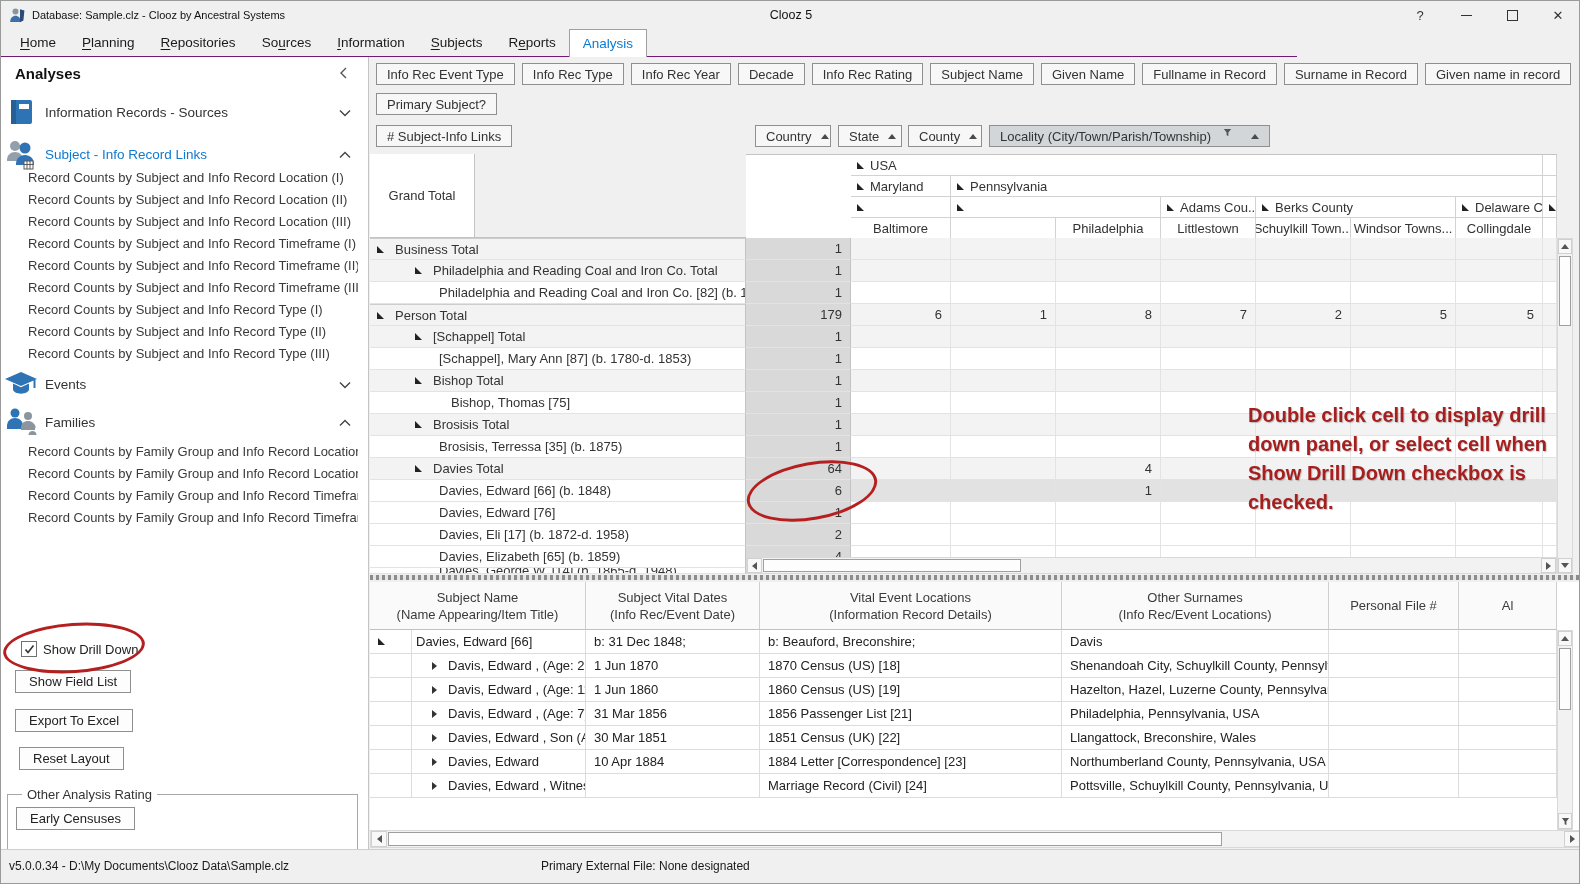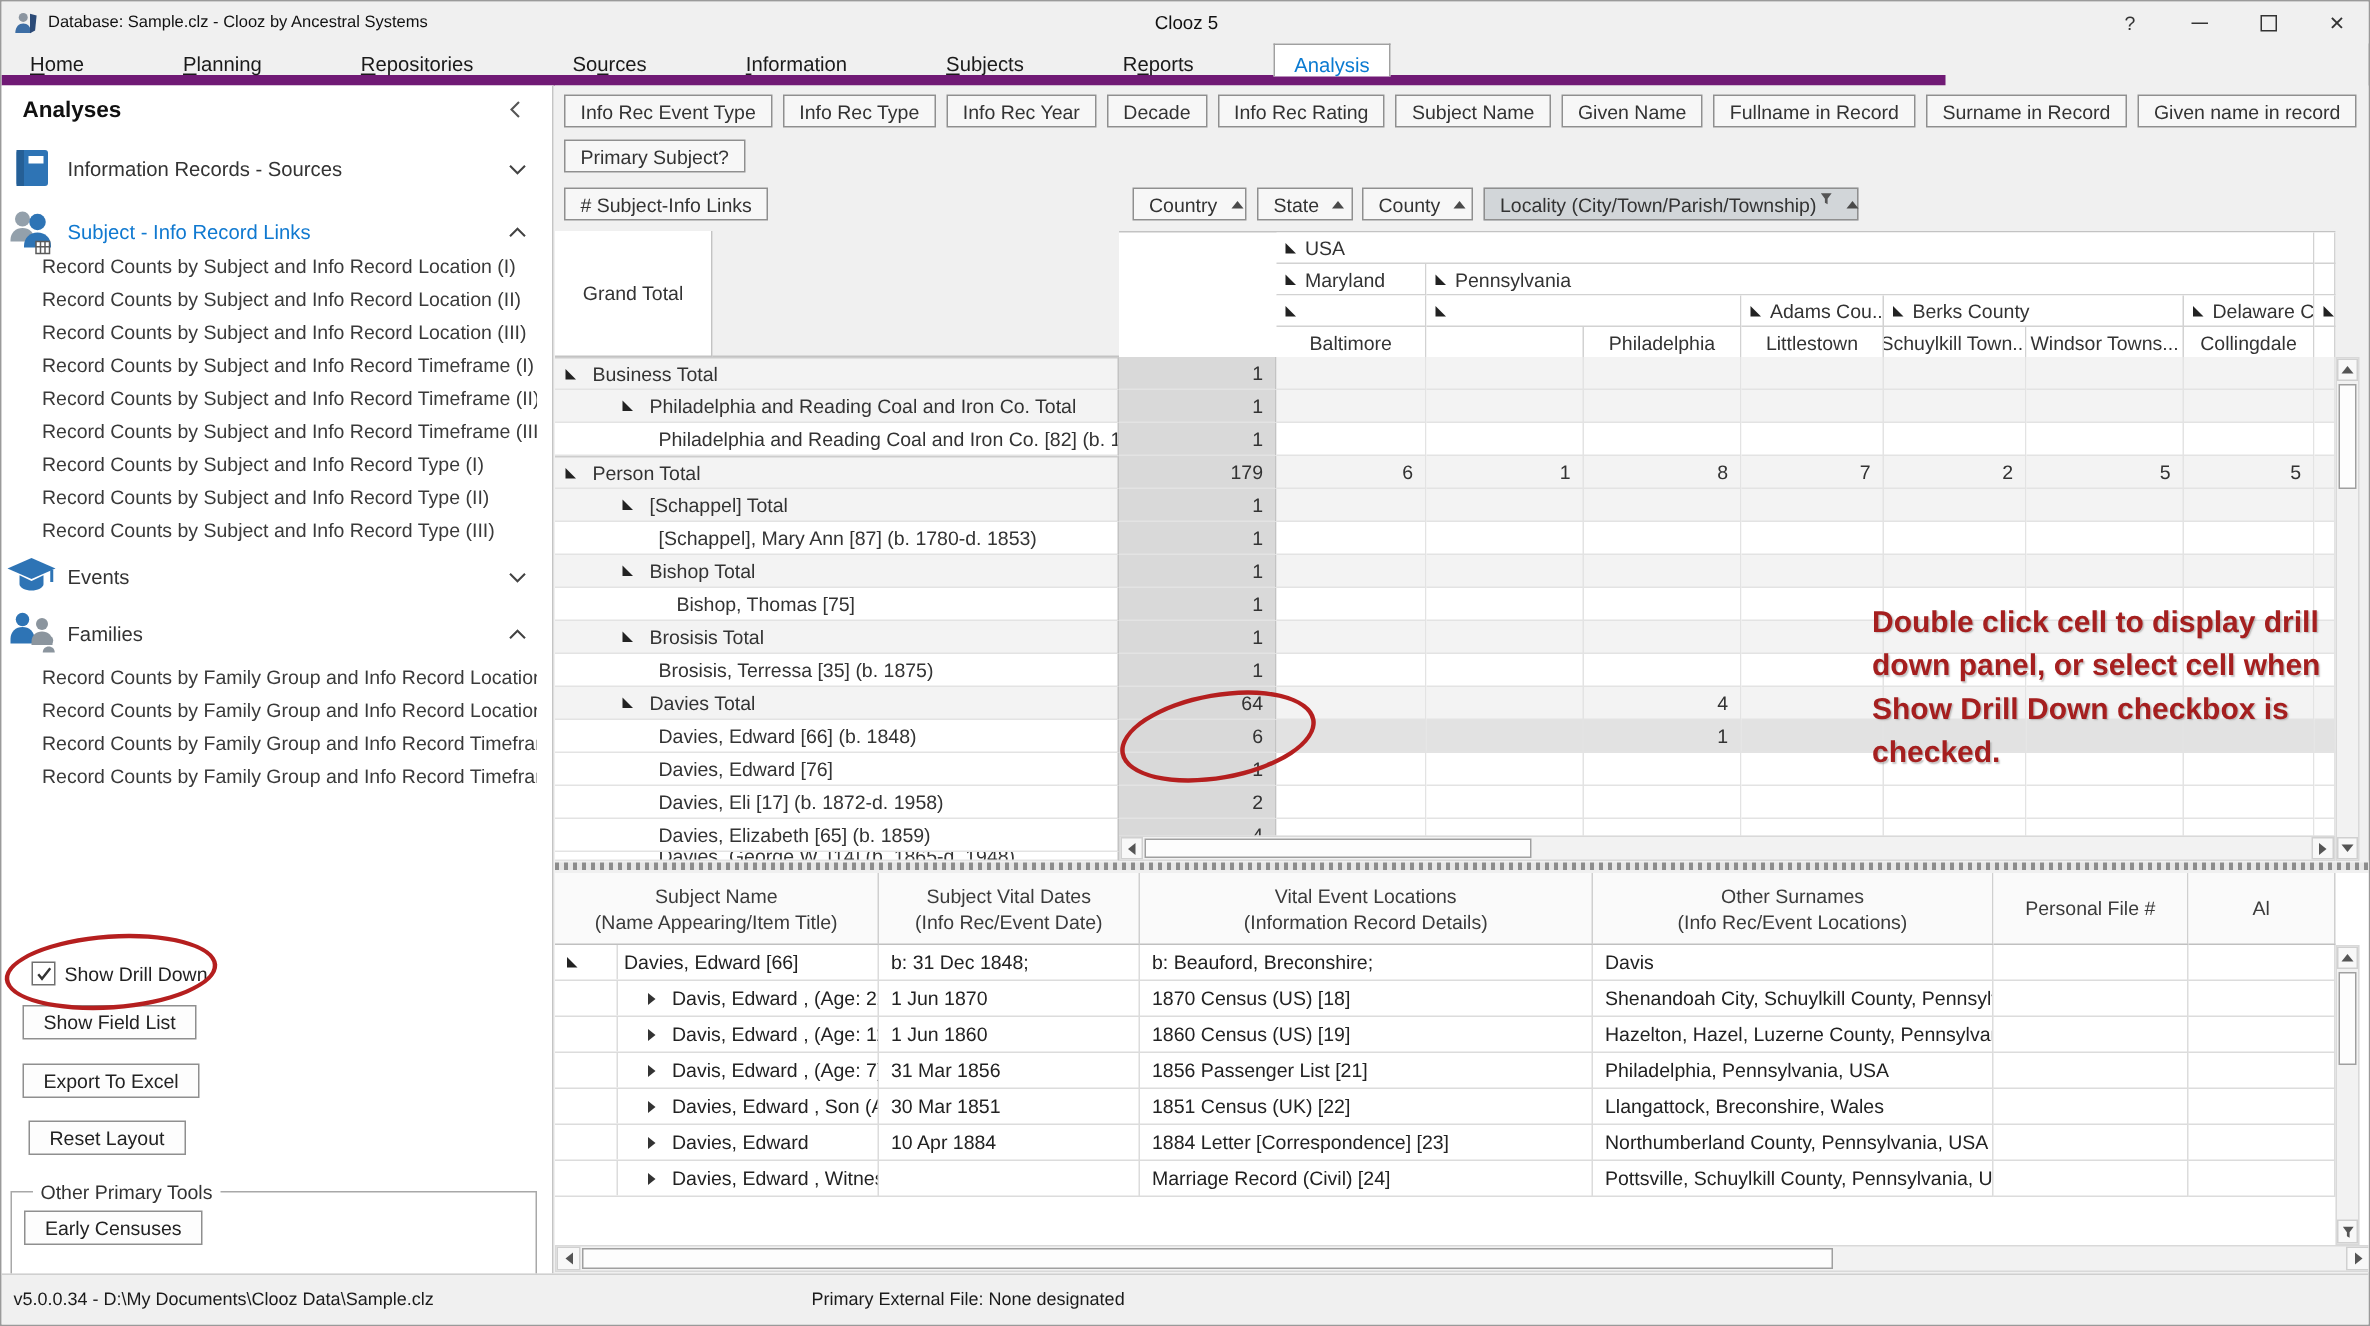--- a/index.html
+++ b/index.html
@@ -11,21 +11,21 @@
   .titlebar{position:absolute;left:0;top:0;width:1580px;height:28px;background:#f0f0f0;
             display:flex;align-items:center;}
   .titlebar .apptitle{margin-left:6px;font-size:11px;color:#111;}
   .titlebar .centertitle{position:absolute;left:0;right:0;text-align:center;font-size:12.5px;color:#111;}
   .wincontrols{position:absolute;right:0;top:0;height:28px;display:flex;}
   .winbtn{width:46px;height:28px;display:flex;align-items:center;justify-content:center;font-size:13px;color:#333;}
   .minline{width:11px;height:1px;background:#333;}
   .maxbox{width:9px;height:9px;border:1px solid #333;}
   
   .tabbar{position:absolute;left:0;top:28px;width:1296px;height:28px;background:#f0f0f0;
-          border-bottom:7px solid #701a75;display:flex;align-items:stretch;padding-left:6px;box-sizing:border-box;gap:40px;}
+          border-bottom:1px solid #701a75;display:flex;align-items:stretch;padding-left:6px;box-sizing:border-box;}
   .tab{padding:6px 13px 0 13px;font-size:13.5px;color:#1a1a1a;position:relative;}
   .tab.selected{background:#fff;border:1px solid #a0a0a0;border-bottom:none;color:#0a7ad1;margin-bottom:-1px;}
   .tab u{text-underline-offset:2px;}
   
   .sidebar{position:absolute;left:0;top:56px;width:368px;height:792px;background:#fff;
            border-right:1px solid #c4c4c4;box-sizing:border-box;}
   .sb-header{position:absolute;left:14px;top:8px;font-size:15px;font-weight:bold;color:#111;}
   .sb-collapse{position:absolute;right:20px;top:10px;color:#555;font-size:13px;}
   .sb-group{position:absolute;left:0;width:368px;height:34px;display:flex;align-items:center;}
   .sb-group .gicon{width:40px;display:flex;justify-content:center;}
@@ -232,21 +232,21 @@
         <svg width="11" height="11">
             <polyline points="1.5,5.5 4,8.5 9.5,1.5" fill="none" stroke="#333" stroke-width="1.6"></polyline>
           </svg>
       </span>
       <span>Show Drill Down</span>
     </div>
     <button class="sb-btn" style="left:14px;top:613px;">Show Field List</button>
     <button class="sb-btn" style="left:14px;top:652px;">Export To Excel</button>
     <button class="sb-btn" style="left:18px;top:690px;">Reset Layout</button>
     <div class="groupbox">
-      <span class="legend">Other Primary Tools</span>
+      <span class="legend">Other Analysis Rating</span>
       <button class="sb-btn">Early Censuses</button>
     </div>
   </div>
 
   <div class="main">
     <div class="chiprow" style="left:6px;top:6px;" id="filter-row1">
         <div class="chip">Info Rec Event Type</div>
         <div class="chip">Info Rec Type</div>
         <div class="chip">Info Rec Year</div>
         <div class="chip">Decade</div>
@@ -267,21 +267,21 @@
           <span class="sortasc"></span>
         </div>
         <div class="chip" style="position: absolute; left: 468px; top: 68px; width: 64px; justify-content: space-between;">
           <span>State</span>
           <span class="sortasc"></span>
         </div>
         <div class="chip" style="position: absolute; left: 538px; top: 68px; width: 74px; justify-content: space-between;">
           <span>County</span>
           <span class="sortasc"></span>
         </div>
-        <div class="chip sel" style="position: absolute; left: 619px; top: 68px; width: 250px; justify-content: space-between;">
+        <div class="chip sel" style="position: absolute; left: 619px; top: 68px; width: 281px; justify-content: space-between;">
           <span>Locality (City/Town/Parish/Township)</span>
           <span class="funnel"><svg width="9" height="9" viewBox="0 0 10 10">
               <path d="M1 1h8L6 5v4L4 8V5z" fill="#555"></path>
             </svg></span>
           <span class="sortasc"></span>
         </div>
       </div>
 
     <div class="corner">
       <div id="row-fields">

